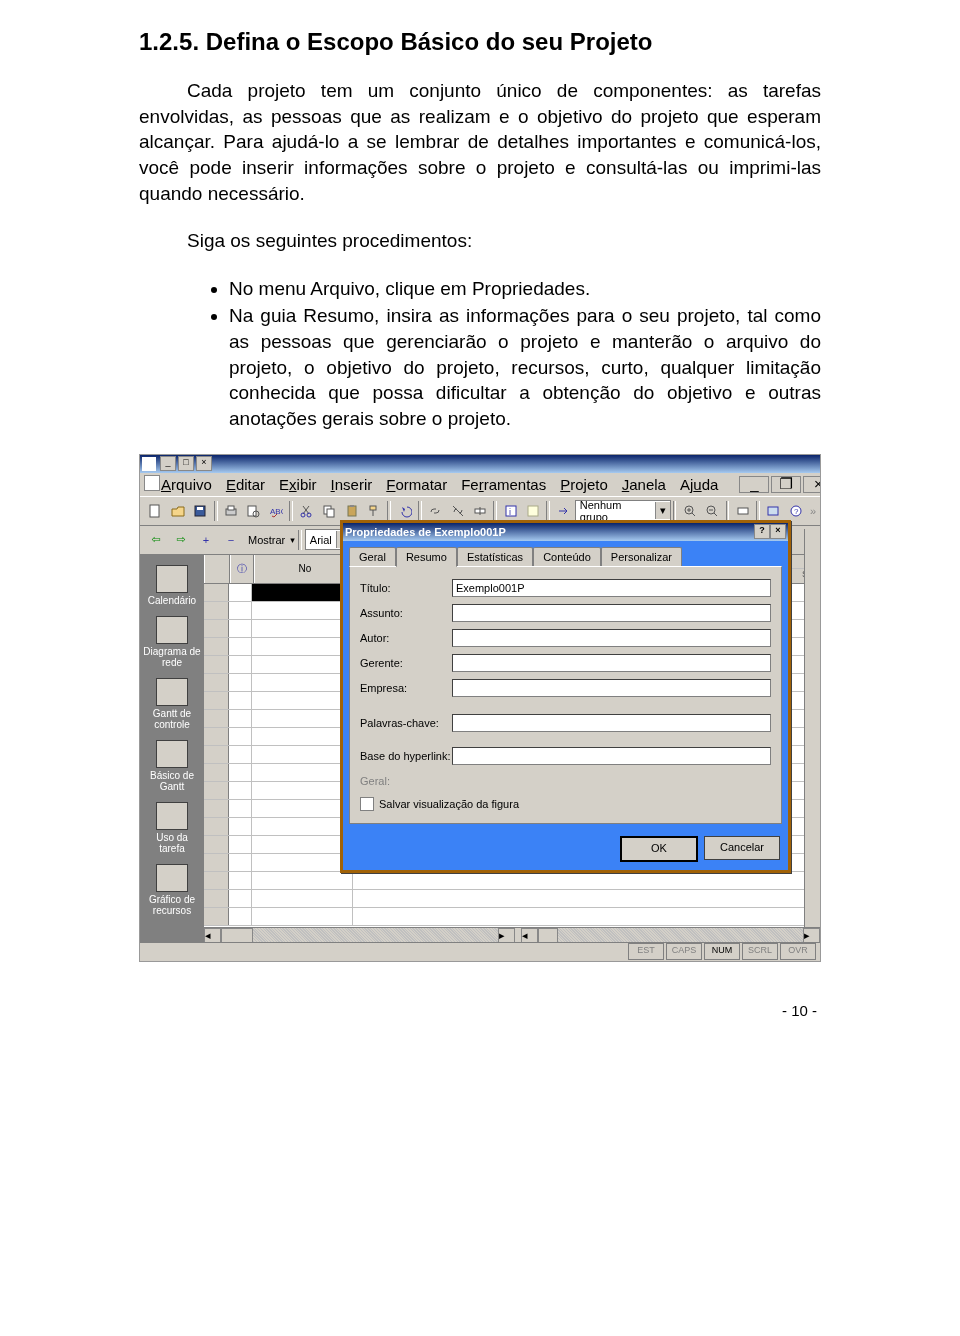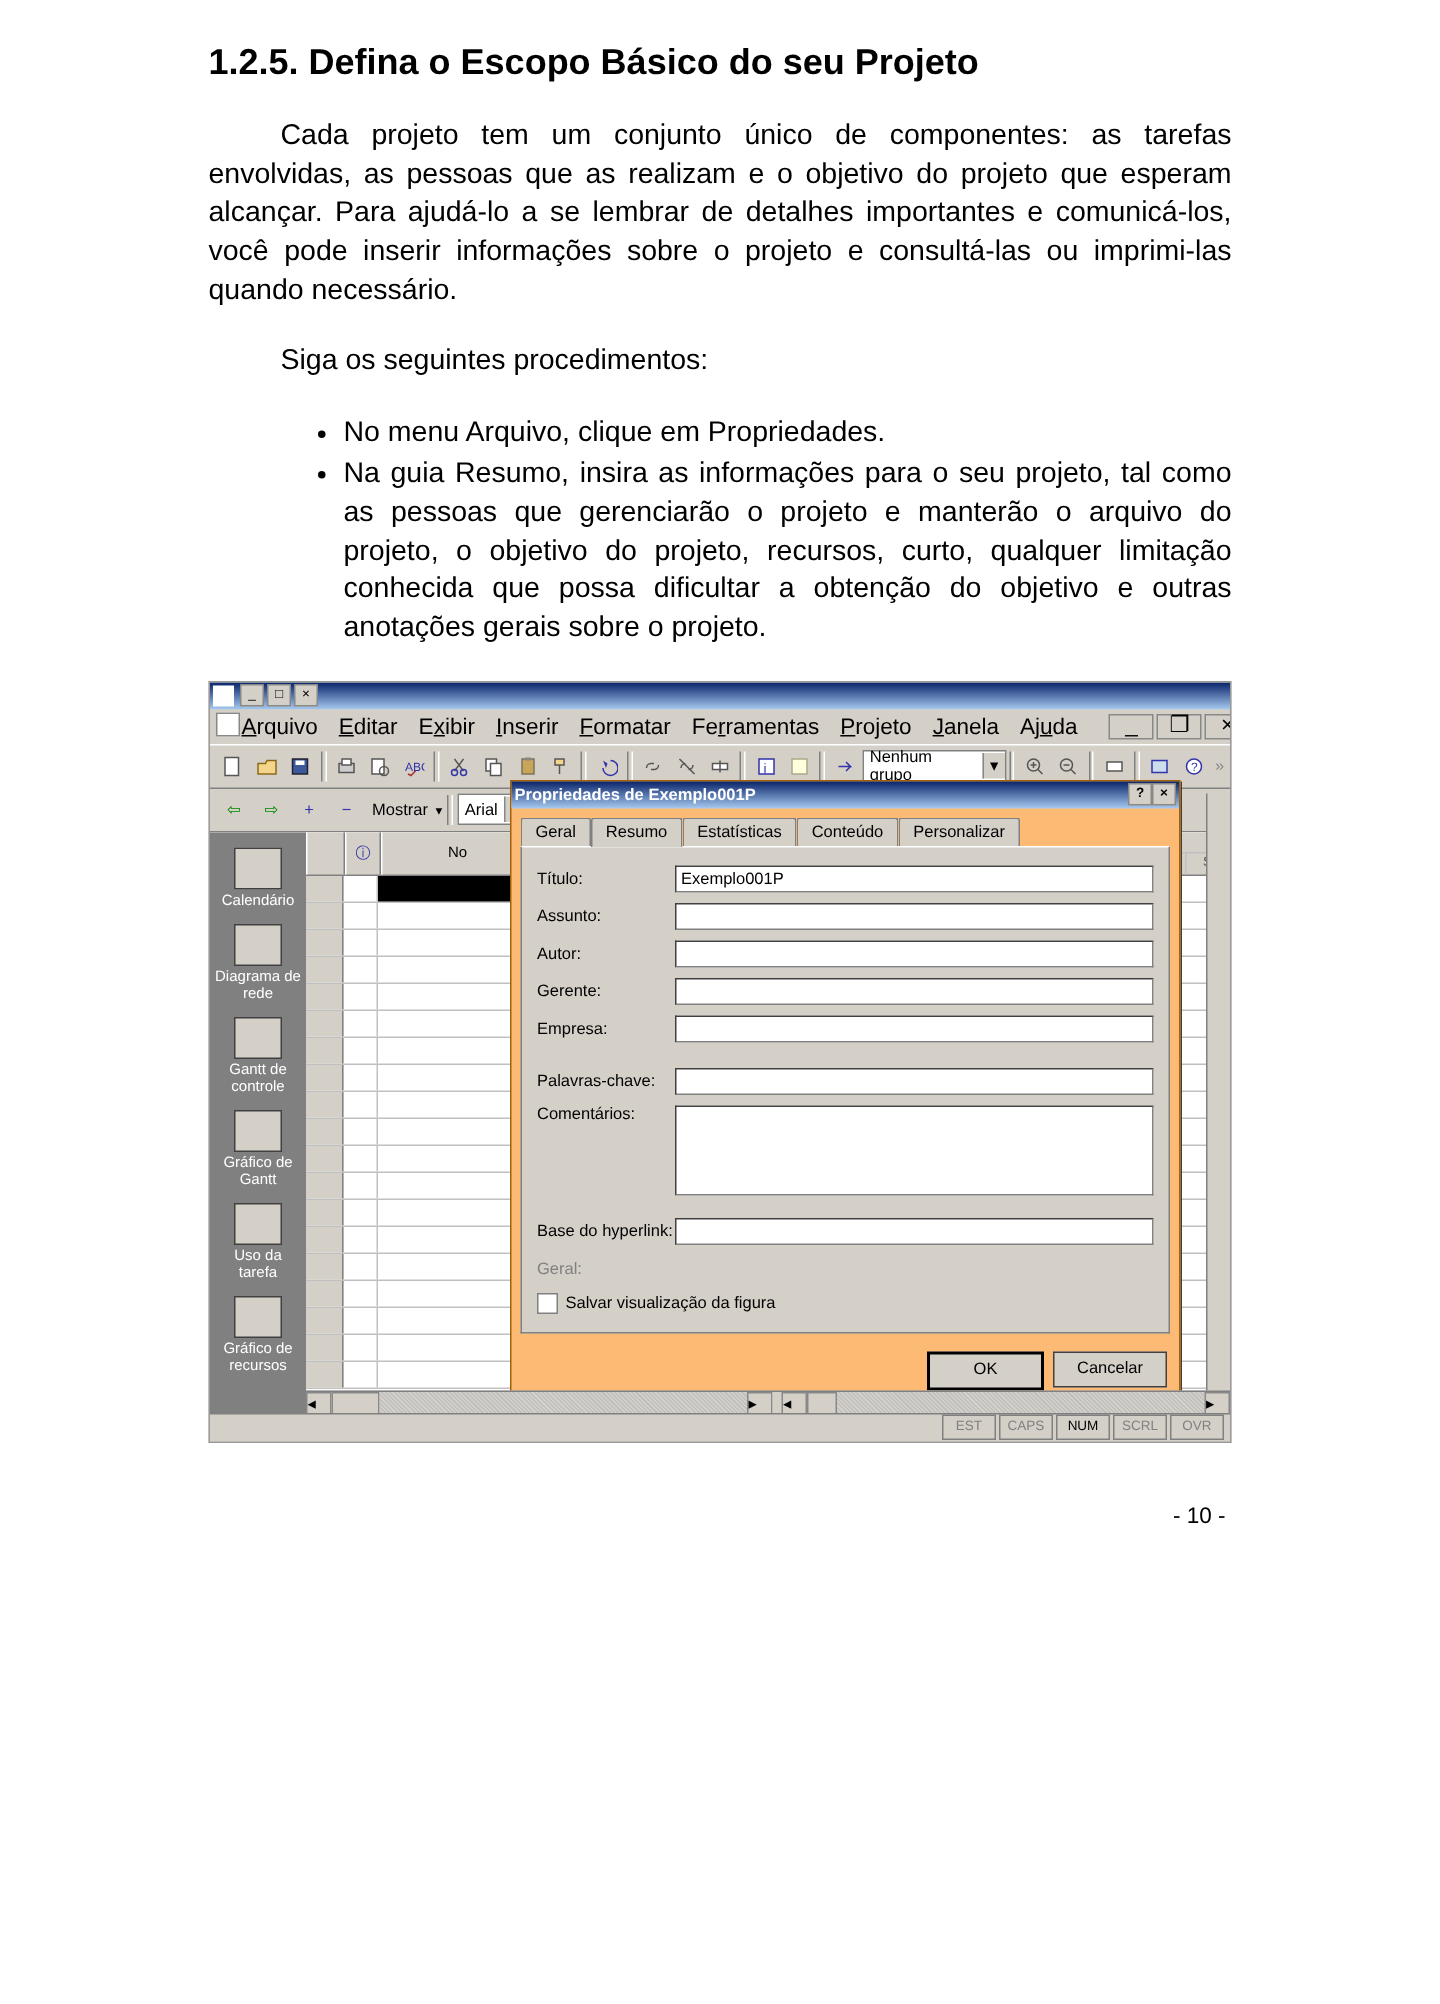--- a/index.html
+++ b/index.html
@@ -36,21 +36,21 @@
 .nocol{width:100px}
 .timeband{flex:1;display:flex;flex-direction:column}
 .wk{flex:1;display:flex}
 .wkc{flex:1;border-right:1px solid #808080;font-size:10px;padding:0 4px;border-bottom:1px solid #c0c0c0}
 .dys{flex:1;display:flex}
 .dyc{flex:1;border-right:1px solid #c0c0c0;font-size:9px;text-align:center;color:#555}
 .grow{height:17px;border-bottom:1px solid #c0c0c0;display:flex}
 .rcell{width:24px;background:#d4d0c8;border-right:1px solid #808080}
 .namec{width:100px;border-right:1px solid #c0c0c0}
 .gline{flex:1;position:relative}
-.dialog{position:absolute;left:200px;top:65px;width:445px;background:#fdba74;border:1px solid #a16207;box-shadow:1px 1px 0 #404040}
+.dialog{position:absolute;left:200px;top:65px;width:445px;background:#3b82f6;border:3px solid #a16207;box-shadow:1px 1px 0 #404040}
 .dlg-tb{height:18px;background:linear-gradient(#0a246a,#a6caf0);color:#fff;display:flex;align-items:center;padding:0 2px;font-size:11px;font-weight:bold}
 .dlg-tb .sp{flex:1}
 .tabs{display:flex;padding:6px 6px 0 6px;gap:0}
 .tab{padding:3px 9px;font-size:11px;background:#d4d0c8;border:1px solid #808080;border-bottom:none;border-top-left-radius:2px;border-top-right-radius:2px;position:relative}
 .tab.act{background:#d4d0c8;border-bottom:1px solid #d4d0c8;margin-bottom:-1px;z-index:2}
 .tabbody{margin:0 6px 6px 6px;border:1px solid #808080;border-top:1px solid #fff;padding:12px 10px;background:#d4d0c8;position:relative;z-index:1}
 .frow{display:flex;align-items:center;margin-bottom:7px}
 .flabel{width:92px;font-size:11px}
 .finput{flex:1;height:18px;background:#fff;border:1px solid #808080;border-top-color:#404040;border-left-color:#404040;font-size:11px;padding:0 3px;box-sizing:border-box}
 .ftext{flex:1;height:58px;background:#fff;border:1px solid #808080;border-top-color:#404040;border-left-color:#404040}
@@ -292,21 +292,21 @@
           </svg>
         </span>
       <span style="color:#888;margin-left:3px">»</span>
     </div>
 
     <div class="workarea">
       <div class="viewbar">
         <div class="vitem"><div class="vico"></div><span>Calendário</span></div>
         <div class="vitem"><div class="vico"></div><span>Diagrama de rede</span></div>
         <div class="vitem"><div class="vico"></div><span>Gantt de controle</span></div>
-        <div class="vitem"><div class="vico"></div><span>Gráfico de Gantt</span></div>
+        <div class="vitem"><div class="vico"></div><span>Básico de Gantt</span></div>
         <div class="vitem"><div class="vico"></div><span>Uso da tarefa</span></div>
         <div class="vitem"><div class="vico"></div><span>Gráfico de recursos</span></div>
       </div>
       <div class="grid">
         <div class="gh">
           <div class="ghc rn">&nbsp;</div>
           <div class="ghc" style="width:22px">
               <span style="color:#33a">ⓘ</span>
             </div>
           <div class="ghc nocol">No</div>
@@ -487,24 +487,20 @@
             <input class="finput" style="">
           </div>
         <div class="frow">
             <div class="flabel">Empresa:</div>
             <input class="finput" style="">
           </div>
         <div style="height:10px"></div>
         <div class="frow">
             <div class="flabel">Palavras-chave:</div>
             <input class="finput" style="">
-          </div>
-        <div class="frow" style="align-items:flex-start">
-            <div class="flabel">Comentários:</div>
-            <div class="ftext"></div>
           </div>
         <div style="height:8px"></div>
         <div class="frow">
             <div class="flabel" style="line-height:1.1">Base do hyperlink:</div>
             <input class="finput" style="">
           </div>
         <div class="frow disabled">
             <div class="flabel">Geral:</div>
             <div class="finput" style="border:none;background:transparent"></div>
           </div>

